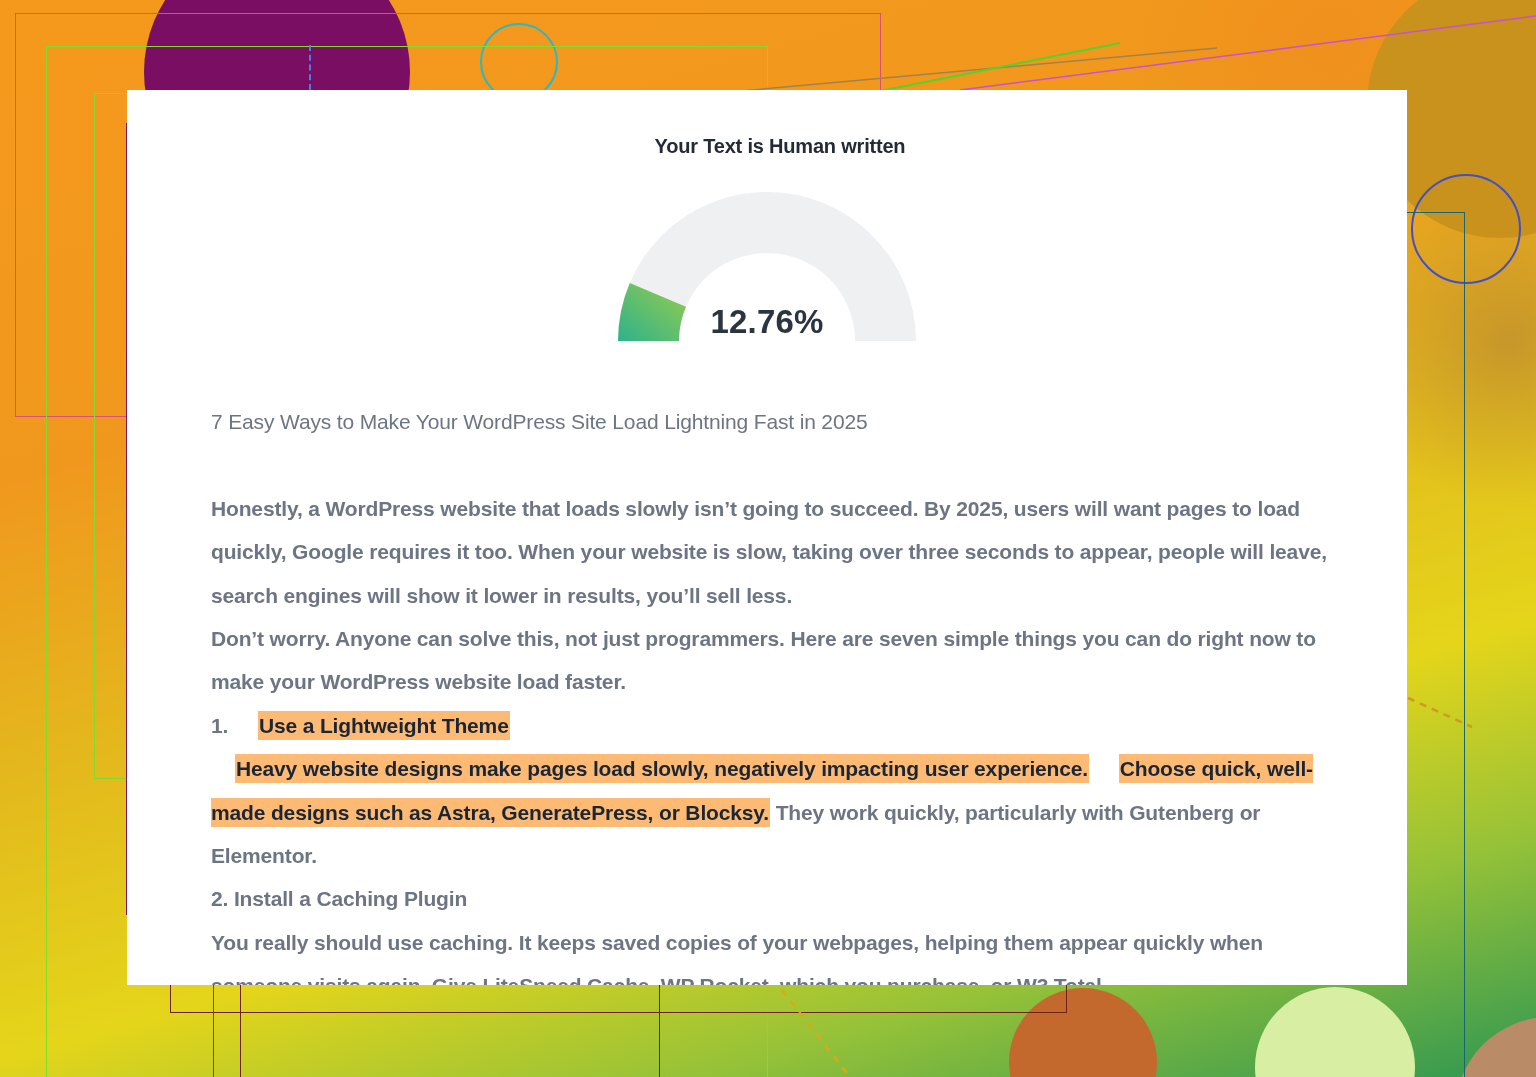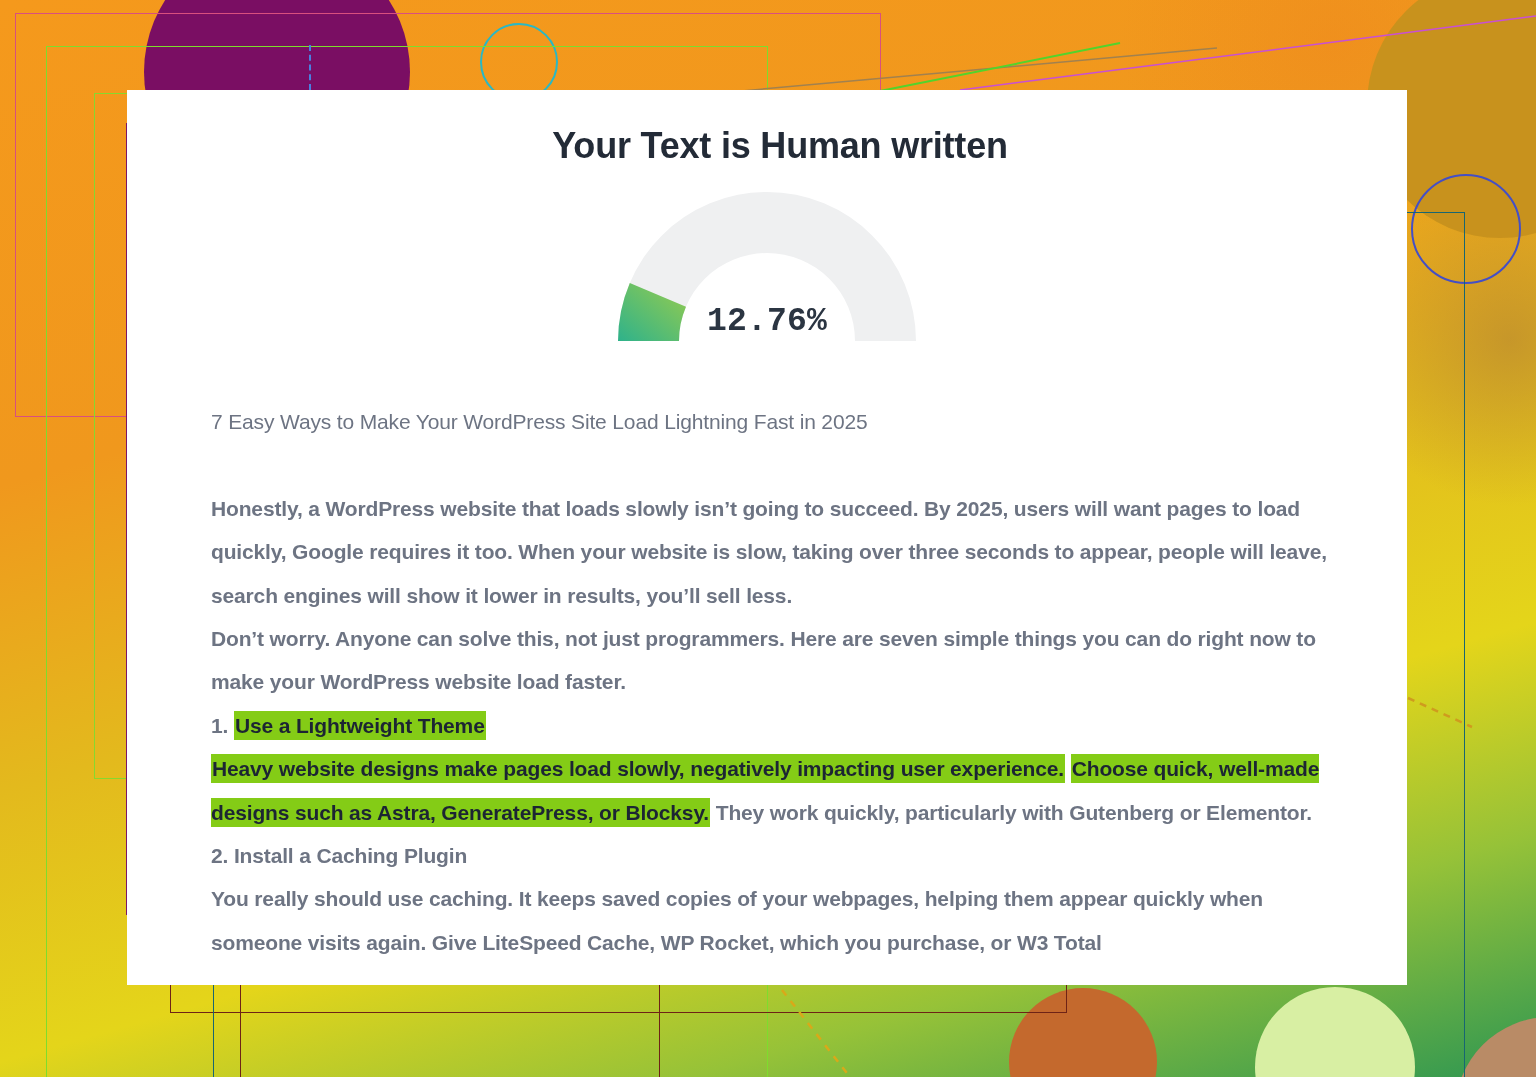--- a/index.html
+++ b/index.html
@@ -37,43 +37,42 @@
   #purple-edge-line { left:126px; top:123px; width:2px; height:792px; background:#7c1566; }
   #dashed-blue-vline { left:309px; top:45px; width:0; height:45px; border-left:2px dashed #4a7fe0; }
 
   
   #card {
     left:127px; top:90px; width:1280px; height:895px;
     background:#ffffff; z-index:10; overflow:hidden;
   }
   #card-title {
     margin-top:39px; text-align:center;
-    font-size:36px; line-height:34px; font-weight:700; color:#232b37;
+    font-size:20px; line-height:34px; font-weight:700; color:#232b37;
     letter-spacing:-0.2px;
     padding-left:26px;
   }
   #gauge { position:relative; width:298px; height:150px; margin:29px auto 0; }
   #gauge svg { display:block; }
   #gauge-text {
     position:absolute; left:0; right:0; bottom:2px; text-align:center;
     font-weight:700; color:#2b3542; font-size:33px; line-height:36px; letter-spacing:0.2px;
     z-index:2;
-    font-family:Liberation Mono, monospace;
   }
   #content { padding:0 78px 0 84px; }
   #doc-heading {
     margin-top:58px; font-size:21px; line-height:43.4px; font-weight:400;
     color:#6d7483; letter-spacing:-0.15px;
   }
   #doc-body {
     margin-top:43.4px; font-size:21px; line-height:43.4px; font-weight:700;
     color:#6d7483; letter-spacing:-0.15px; max-width:1120px;
   }
   #doc-body mark {
-    background:#84cc16; color:#1c2533; padding:3px 1px;
+    background:#fdba74; color:#1c2533; padding:3px 1px;margin-left:24px;
   }
 </style>
 </head>
 <body>
 
 <div id="canvas">
 
   <div class="abs circle shape" id="purple-blob"></div>
   <div class="abs circle shape" id="mustard-circle"></div>
   <div class="abs circle shape" id="orange-circle-bottom"></div>

